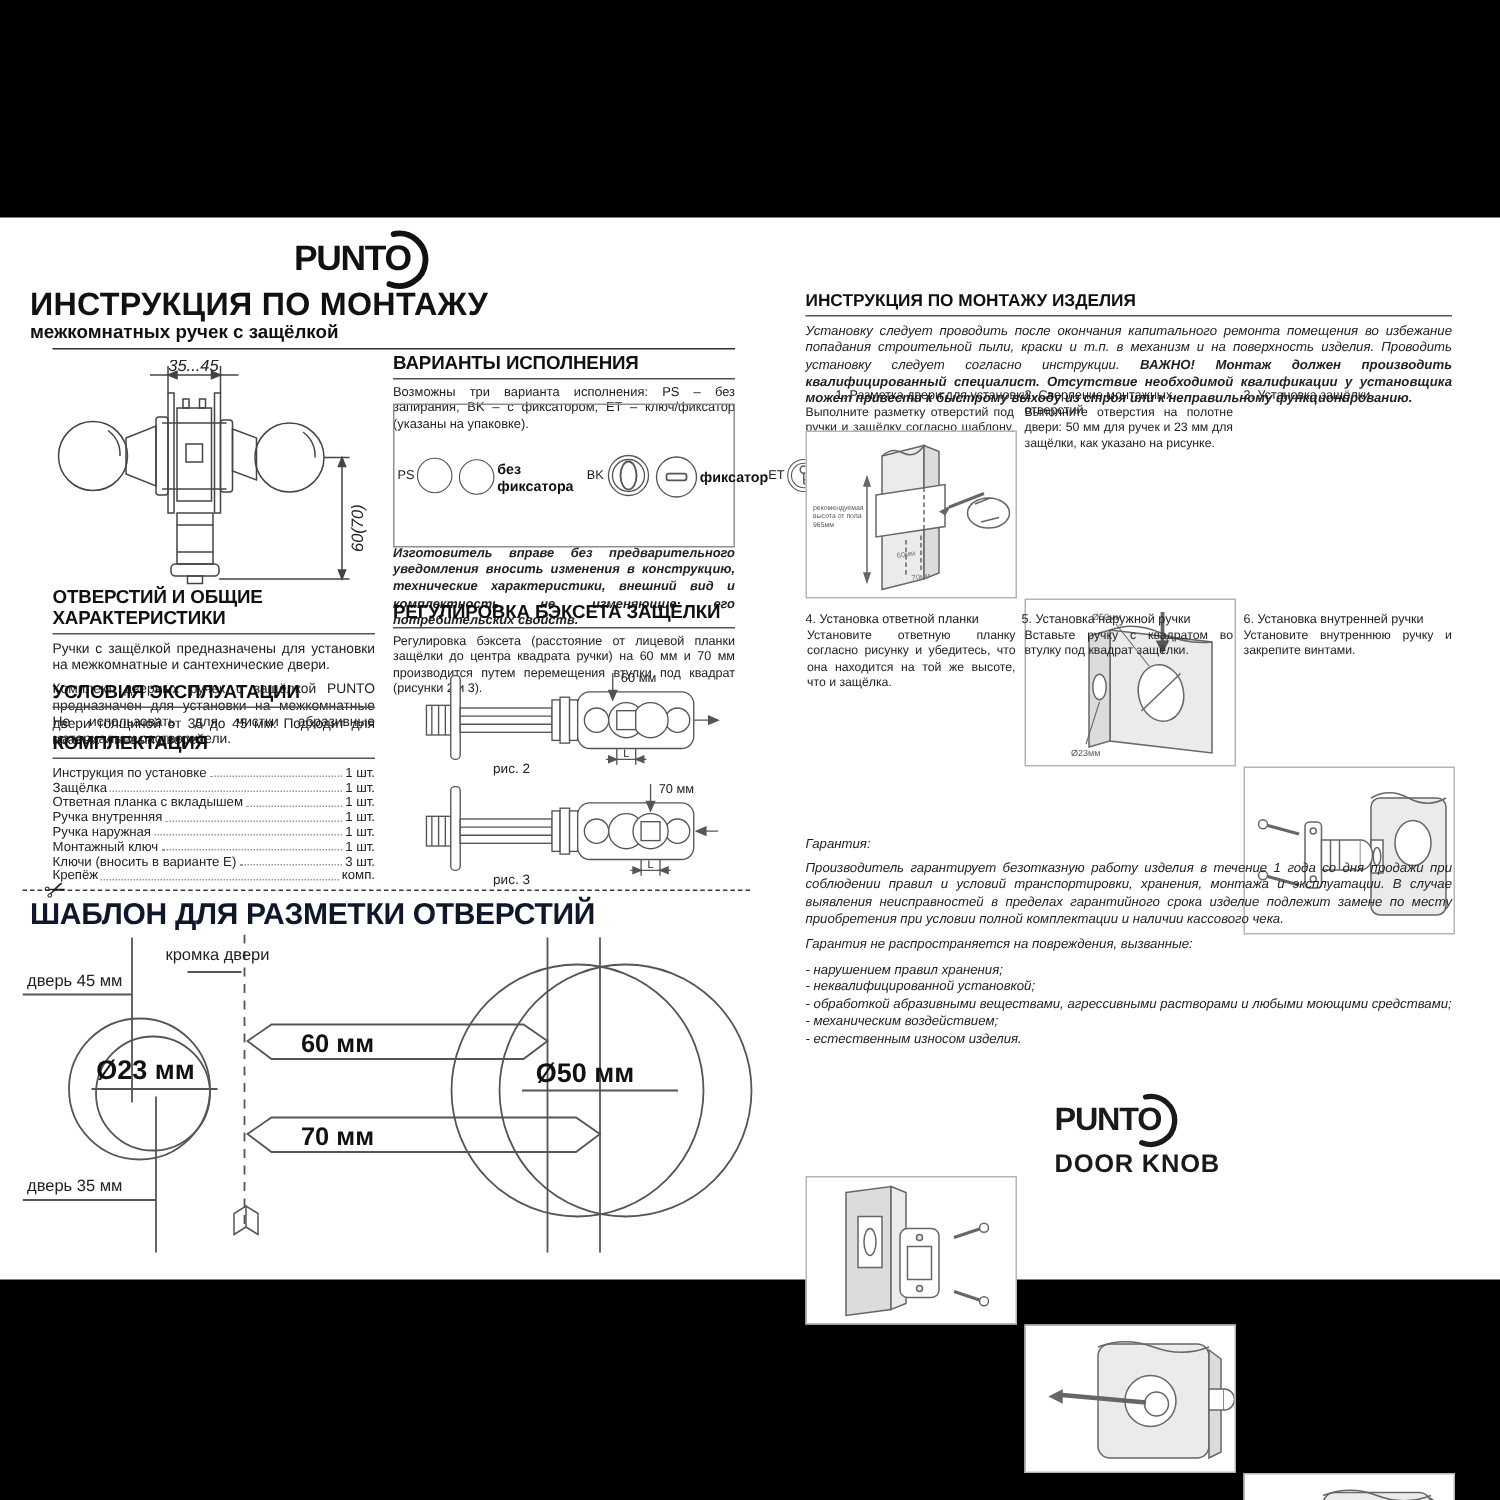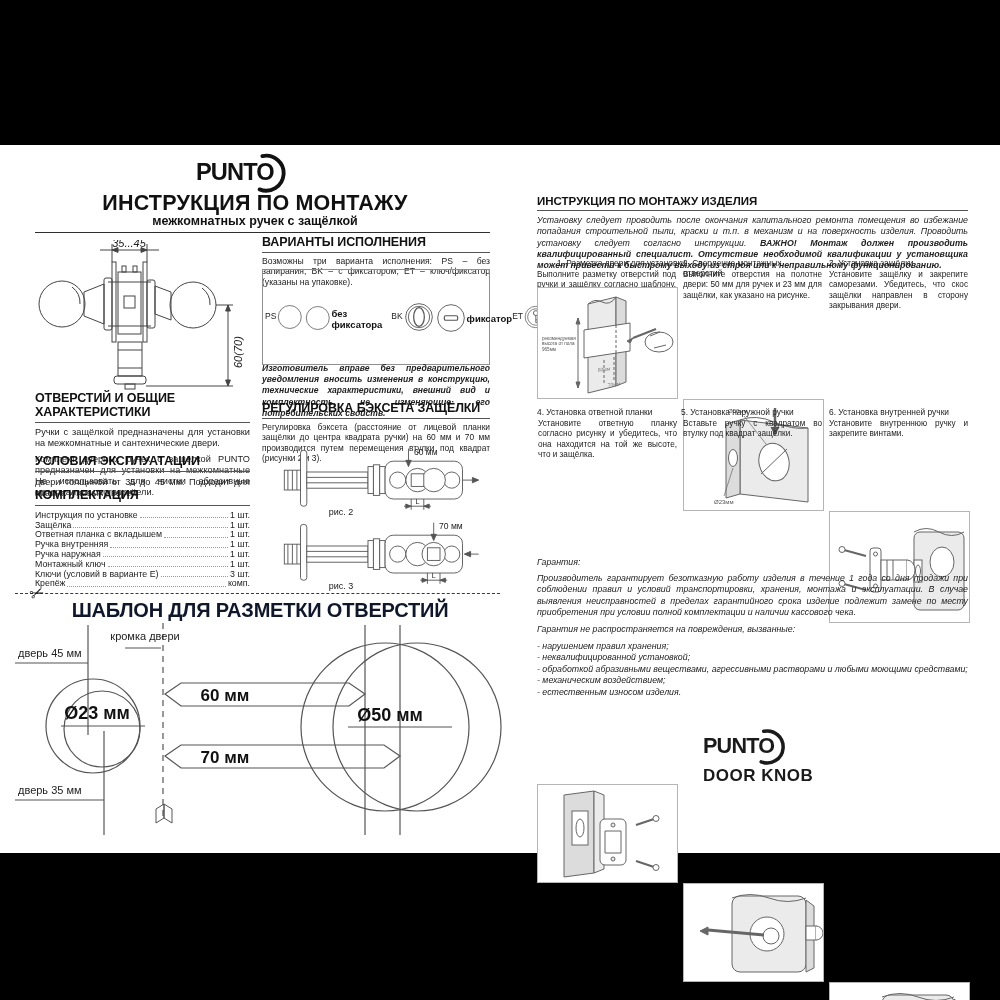--- a/index.html
+++ b/index.html
@@ -1,20 +1,20 @@
 <!DOCTYPE html>
 <html><head>
 <meta charset="utf-8">
 <style>
   html,body{margin:0;padding:0;background:#000;}
   .canvas{position:relative;width:1000px;height:1000px;background:#000;overflow:hidden;
           font-family:"Liberation Sans",sans-serif;}
   .page{position:absolute;left:0;top:145px;width:1000px;height:708px;background:#fff;color:#1d1d1d;}
   .abs{position:absolute;}
-  .ctr{text-align:center;}
+  .ctr{text-align:left;}
   .doc-title{font-size:21.5px;font-weight:bold;letter-spacing:.2px;color:#111;}
   .doc-sub{font-size:12.5px;font-weight:bold;color:#111;}
   .rule{border-top:1.5px solid #2e2e2e;height:0;}
   .sec{width:215px;}
   .sec h3,.sec-m h3{margin:0;font-size:12.5px;font-weight:bold;color:#111;letter-spacing:-.1px;}
   .sec .hrule,.sec-m .hrule{border-top:1px solid #555;margin-top:3px;}
   .sec p{margin:4px 0 0;font-size:9.2px;line-height:1.24;text-align:justify;color:#222;}
   .sec-m{width:228px;}
   .sec-m p{margin:3px 0 0;font-size:8.6px;line-height:1.22;text-align:justify;color:#222;}
   .kit-row{display:flex;align-items:flex-end;font-size:8.8px;height:9.8px;color:#222;}
@@ -141,21 +141,21 @@
           <span>Ручка наружная</span>
           <span class="kit-dots"></span>
           <span>1 шт.</span>
         </div>
       <div class="kit-row">
           <span>Монтажный ключ</span>
           <span class="kit-dots"></span>
           <span>1 шт.</span>
         </div>
       <div class="kit-row">
-          <span>Ключи (условий в варианте Е)</span>
+          <span>Ключи (вносить в варианте Е)</span>
           <span class="kit-dots"></span>
           <span>3 шт.</span>
         </div>
       <div class="kit-row">
           <span>Крепёж</span>
           <span class="kit-dots"></span>
           <span>комп.</span>
         </div>
     </div>
 
@@ -321,21 +321,20 @@
     <div class="abs r-intro" style="left:537px;top:70px;width:431px;">
       <span>Установку следует проводить после окончания капитального ремонта помещения во избежание попадания строительной пыли, краски и т.п. в механизм и на поверхность изделия. Проводить установку следует согласно инструкции.</span>
       <span class="b">ВАЖНО! Монтаж должен производить квалифицированный специалист. Отсутствие необходимой квалификации у установщика может привести к быстрому выходу из строя или к неправильному функционированию.</span>
     </div>
 
     <div class="abs step-t" style="left:557px;top:113px;width:139px;">1. Разметка двери для установки</div>
     <div class="abs step-t" style="left:683px;top:113px;width:139px;">2. Сверление монтажных отверстий</div>
     <div class="abs step-t" style="left:829px;top:113px;width:139px;">3. Установка защёлки</div>
     <div class="abs step-x" style="left:537px;top:125px;width:139px;">Выполните разметку отверстий под ручки и защёлку согласно шаблону. Рекомендуемая высота от пола 965 мм, бэксет 60 мм.</div>
     <div class="abs step-x" style="left:683px;top:125px;width:139px;">Выполните отверстия на полотне двери: 50 мм для ручек и 23 мм для защёлки, как указано на рисунке.</div>
-    <div class="abs step-x" style="left:829px;top:125px;width:139px;">Установите защёлку и закрепите саморезами. Убедитесь, что скос защёлки направлен в сторону закрывания двери.</div>
 
     <div class="abs imgbox" style="left:537px;top:142px;width:139px;height:110px;">
       <svg width="139" height="110" viewBox="0 0 139 110">
         <g stroke="#666" stroke-width="1" fill="#ebebeb">
           <polygon points="50,16 78,9 78,98 50,105"></polygon>
           <polygon points="78,9 88,13 88,94 78,98" fill="#dcdcdc"></polygon>
           <path d="M50,16 q7,-6 14,-2 q8,4 14,-5" fill="none"></path>
           <polygon points="46,42 92,35 92,63 46,70" fill="#fff"></polygon>
           <line x1="78" y1="37" x2="78" y2="65" stroke-dasharray="3,2"></line>
           <line x1="95" y1="50" x2="118" y2="41" stroke-width="2" fill="none"></line>

